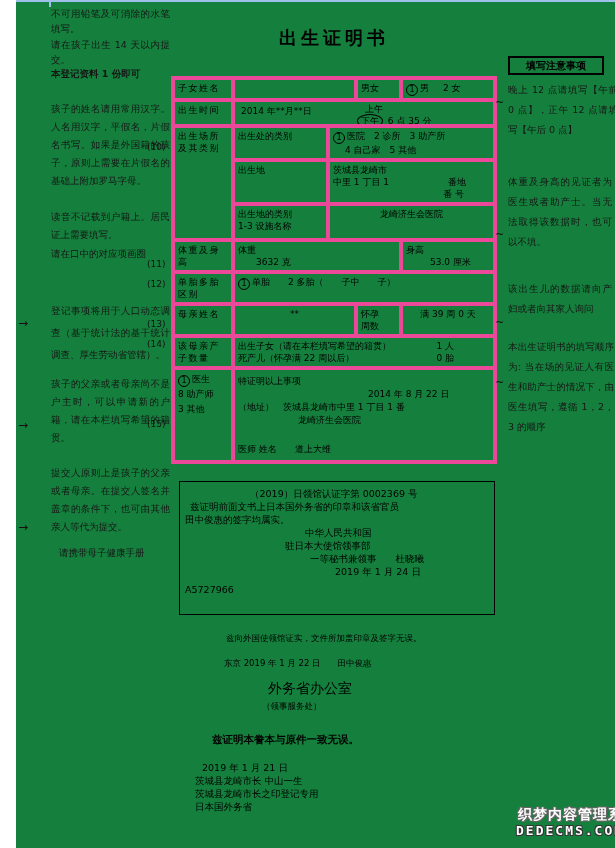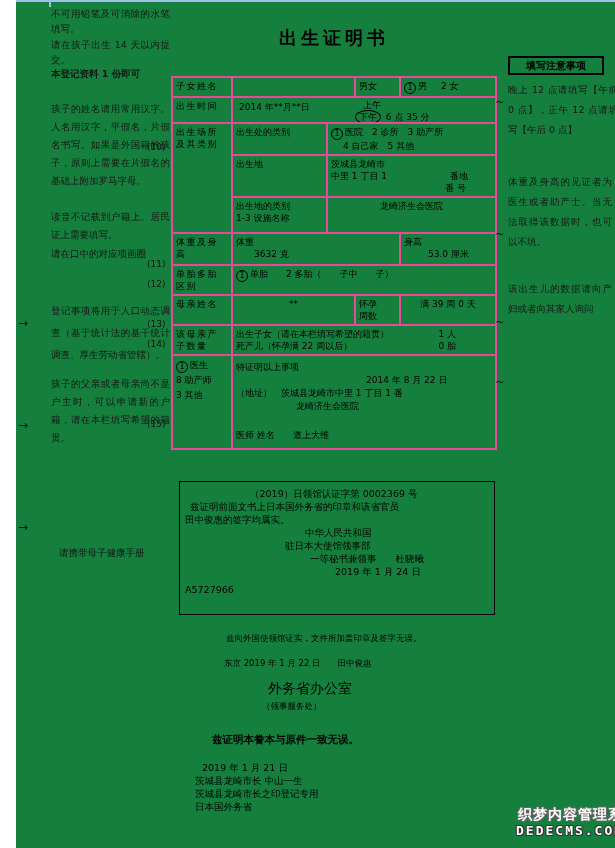--- a/index.html
+++ b/index.html
@@ -25,21 +25,21 @@
   .r10{top:142px;} .r11{top:259px;} .r12{top:279px;}
   .r13{top:319px;} .r14{top:339px;} .r15{top:419px;}
 
   
   .title{position:absolute;left:155px;top:26px;width:326px;text-align:center;
          font-size:18px;font-weight:bold;letter-spacing:4px;color:#000;}
 
   
   table.cert{position:absolute;left:155px;top:76px;width:326px;border-collapse:collapse;
              table-layout:fixed;}
-  table.cert td{border:2px solid #ec4899;font-size:9px;line-height:12px;padding:2px 3px;
+  table.cert td{border:4px solid #ec4899;font-size:9px;line-height:12px;padding:2px 3px;
                 vertical-align:top;box-sizing:border-box;color:#000;overflow:hidden;}
   td.lab{letter-spacing:1.5px;}
   td.mid{vertical-align:middle;}
   td.ctr{text-align:center;vertical-align:middle;}
   .rel{position:relative;}
   .abs{position:absolute;white-space:nowrap;}
   .circ{display:inline-block;width:10px;height:10px;line-height:10px;border:1px solid #000;
         border-radius:50%;text-align:center;font-size:8px;margin-right:2px;vertical-align:-1px;}
   .oval{display:inline-block;border:1px solid #000;border-radius:50%;padding:0 3px;margin-right:2px;}
   .gap2{margin-left:14px;}
@@ -96,20 +96,21 @@
   <div class="toptick"></div>
 
   <div class="ann p1">不可用铅笔及可消除的水笔填写。</div>
   <div class="ann p2">请在孩子出生 14 天以内提交。</div>
   <div class="ann p3">本登记资料 1 份即可</div>
   <div class="ann p4">孩子的姓名请用常用汉字。人名用汉字，平假名，片假名书写。如果是外国籍的孩子，原则上需要在片假名的基础上附加罗马字母。</div>
   <div class="ann p5">读音不记载到户籍上。居民证上需要填写。</div>
   <div class="ann p6">请在口中的对应项画圈</div>
   <div class="ann p7">登记事项将用于人口动态调查（基于统计法的基干统计调查、厚生劳动省管辖）。</div>
   <div class="ann p8">孩子的父亲或者母亲尚不是户主时，可以申请新的户籍，请在本栏填写希望的籍贯。</div>
+  <div class="ann p9">提交人原则上是孩子的父亲或者母亲。在提交人签名并盖章的条件下，也可由其他亲人等代为提交。</div>
   <div class="ann p10">请携带母子健康手册</div>
 
   <div class="larrow a1">→</div>
   <div class="larrow a2">→</div>
   <div class="larrow a3">→</div>
 
   <div class="ref r10">(10)</div>
   <div class="ref r11">(11)</div>
   <div class="ref r12">(12)</div>
   <div class="ref r13">(13)</div>
@@ -244,20 +245,21 @@
   <div class="freeline c1">兹证明本誊本与原件一致无误。</div>
   <div class="freeline c2">2019 年 1 月 21 日</div>
   <div class="freeline c3">茨城县龙崎市长 中山一生</div>
   <div class="freeline c4">茨城县龙崎市长之印登记专用</div>
   <div class="freeline c5">日本国外务省</div>
 
   <div class="rhead">填写注意事项</div>
   <div class="rnote n1">晚上 12 点请填写【午前 0 点】，正午 12 点请填写【午后 0 点】</div>
   <div class="rnote n2">体重及身高的见证者为医生或者助产士。当无法取得该数据时，也可以不填。</div>
   <div class="rnote n3">该出生儿的数据请向产妇或者向其家人询问</div>
+  <div class="rnote n4">本出生证明书的填写顺序为: 当在场的见证人有医生和助产士的情况下，由医生填写，遵循 1，2，3 的顺序</div>
   <div class="tilde t1">~</div>
   <div class="tilde t2">~</div>
   <div class="tilde t3">~</div>
   <div class="tilde t4">~</div>
 
   <div class="wm1">织梦内容管理系统</div>
   <div class="wm2">DEDECMS.COM</div>
 </div>
 
 </body></html>

